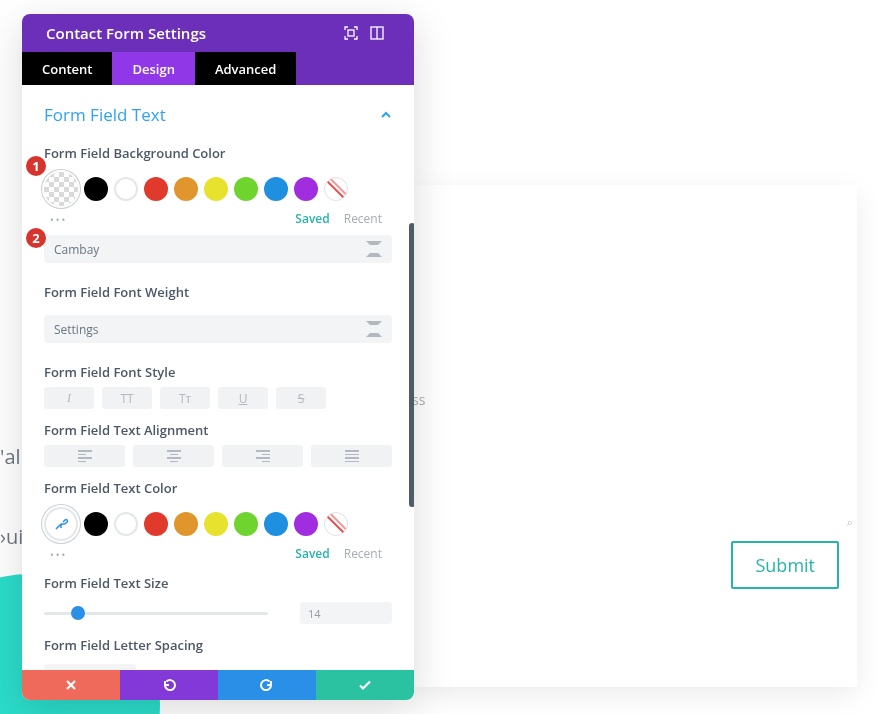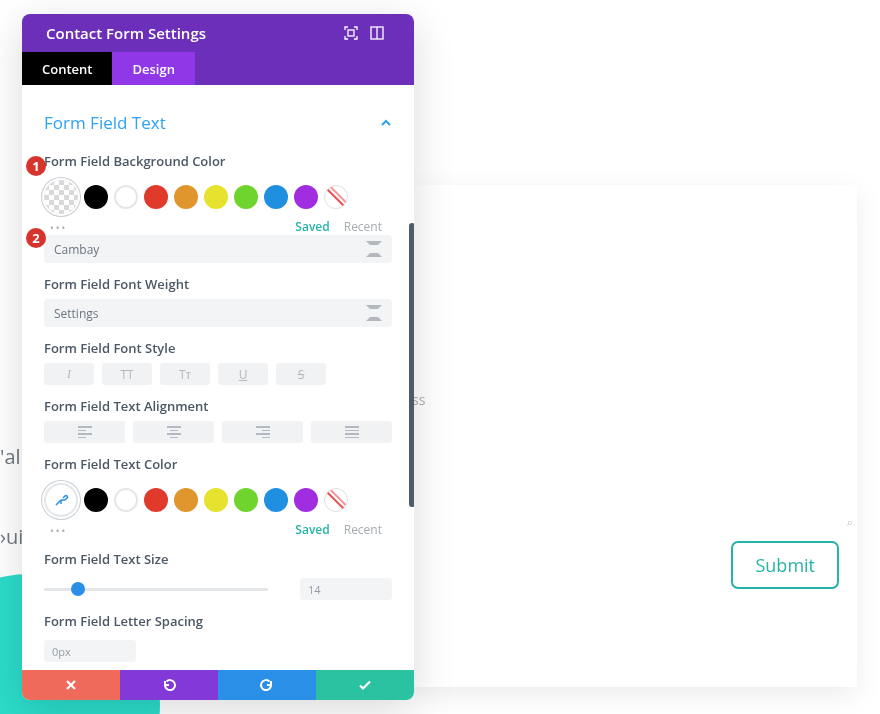--- a/index.html
+++ b/index.html
@@ -25,21 +25,21 @@
 .tabs { display:flex; height:33px; }
 .tabs .tab {
   flex:0 0 auto; padding:0 20px; display:flex; align-items:center;
   color:#fff; font-size:13px; font-weight:600; cursor:pointer;
   background:#000000;
 }
 .tabs .tab.active { background:#9038e8; }
 .tabs .tab-rest { flex:1; background:#6c2fb9; }
 
 .scrollarea {
-  flex:1; overflow:hidden; position:relative; padding:8px 0 0 0;
+  flex:1; overflow:hidden; position:relative; padding:0 0 0 0;
 }
 .section-header {
   display:flex; align-items:center; padding:18px 22px 6px 22px;
   color:#2ea3f2; font-size:17px; font-weight:500;
 }
 .section-header .caret { margin-left:auto; color:#2ea3f2; }
 
 .field-label {
   font-size:13px; color:#4c5866; font-weight:600;
   padding:12px 22px 6px 22px;
@@ -73,21 +73,21 @@
 .swatch-more { color:#a5acb3; font-size:10px; letter-spacing:2px; padding:6px 0 0 28px; cursor:pointer; }
 .color-tabs {
   display:flex; gap:14px; padding:4px 0 0 0; margin-left:auto; margin-right:22px;
   font-size:12px; color:#a5acb3;
 }
 .color-tabs .ct.active { color:#27b4a8; font-weight:600; }
 .color-tabs-row { display:flex; align-items:center; padding-right:10px; }
 
 
 .select {
-  margin:0 22px; height:28px; background:#f3f4f6; border-radius:4px;
+  margin:8px 22px; height:28px; background:#f3f4f6; border-radius:4px;
   display:flex; align-items:center; padding:0 10px; font-size:12px; color:#6b7682;
   position:relative; cursor:pointer;
 }
 .select::after {
   content:""; position:absolute; right:10px; top:50%; width:8px; height:8px;
   border-bottom:4px solid #8a9199; border-top:4px solid #8a9199;
   border-left:4px solid transparent; border-right:4px solid transparent;
   transform:translateY(-50%); opacity:.6;
 }
 
@@ -157,21 +157,21 @@
 
 
 .card-right {
   position:absolute; left:414px; top:185px; width:443px; height:502px;
   background:#fff; box-shadow:0 8px 28px rgba(0,0,0,.08); border-radius:2px;
 }
 .card-right .resize { position:absolute; right:4px; bottom:158px; font-size:11px; color:#c0c0c0;}
 .submit-btn {
   position:absolute; right:18px; bottom:98px;
   border:2px solid #27b4a8; color:#27b4a8; font-size:18px;
-  padding:10px 22px; border-radius:7px; background:#fff; cursor:pointer;
+  padding:10px 22px; border-radius:2px; background:#fff; cursor:pointer;
 }
 
 .eyedrop svg { width:16px; height:16px; }
 </style>
 </head>
 <body>
 
 <div class="teal-blob"></div>
 <div class="bg-text t1">'alk</div>
 <div class="bg-text t2">›uil</div>
@@ -198,20 +198,21 @@
           <rect x="2" y="2" width="12" height="12"></rect>
           <rect x="7.5" y="2" width="6.5" height="12" fill="#fff" opacity=".0"></rect>
           <line x1="8" y1="2" x2="8" y2="14"></line>
         </svg>
     </span>
   </div>
 
   <div class="tabs">
     <div class="tab">Content</div>
     <div class="tab active">Design</div>
+    <div class="tab">Advanced</div>
     <div class="tab-rest"></div>
   </div>
 
   <div class="scrollarea">
 
     <div class="section-header">
       <span>Form Field Text</span>
       <span class="caret">
         <svg width="12" height="12" viewBox="0 0 12 12" fill="none" stroke="#2ea3f2" stroke-width="2">
             <path d="M2 8l4-4 4 4"></path>

